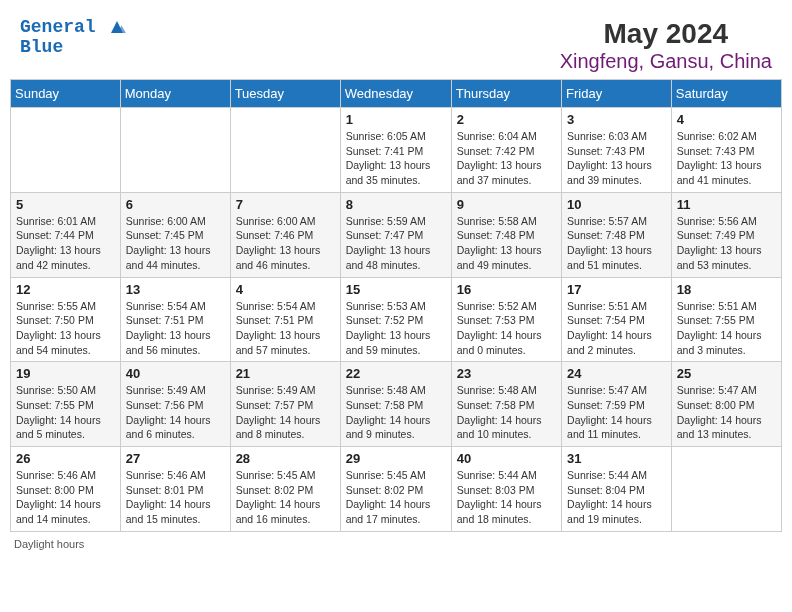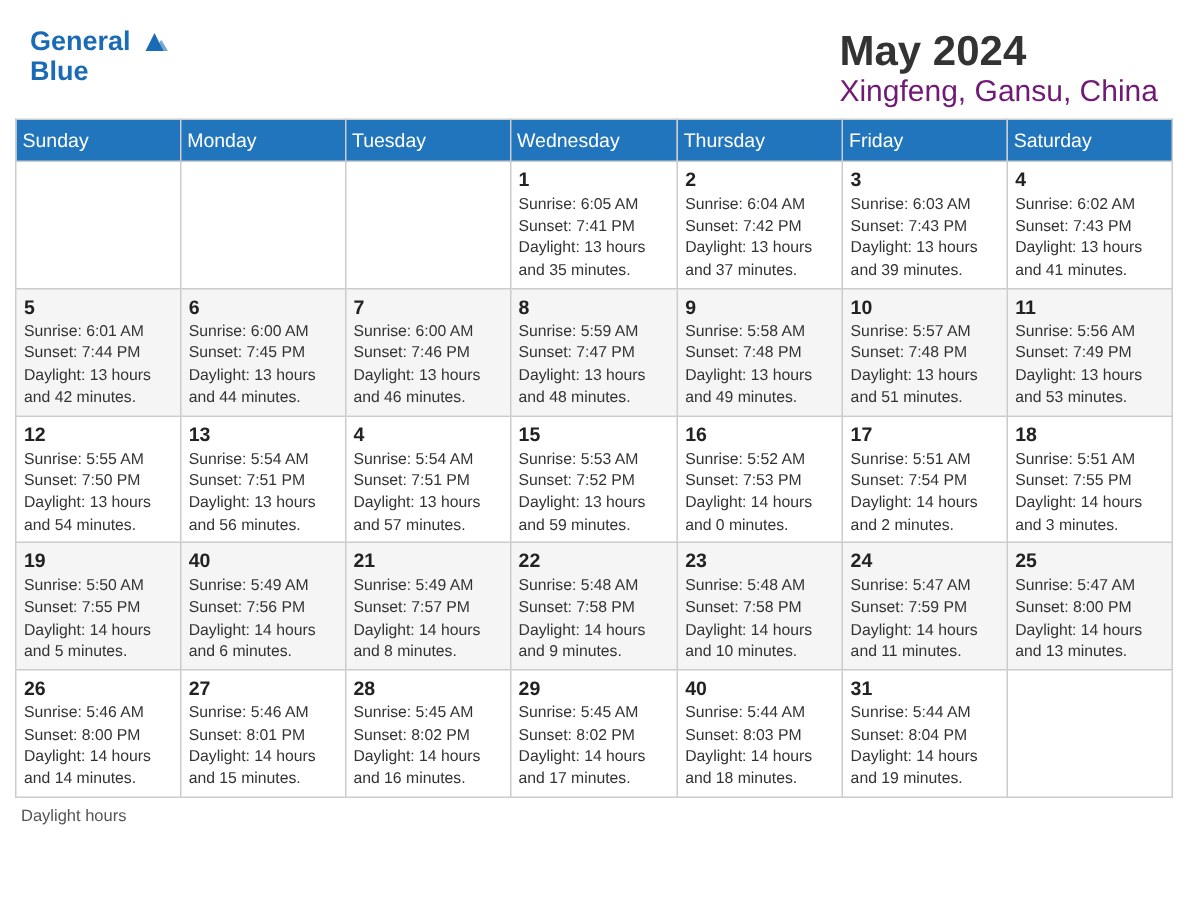--- a/index.html
+++ b/index.html
@@ -12,37 +12,38 @@
     }
     .header {
       display: flex;
       justify-content: space-between;
       align-items: flex-start;
       padding: 8px 10px 6px 10px;
     }
     .logo {
       display: flex;
       align-items: center;
+      font-family: Liberation Mono, monospace;
     }
     .logo-text {
       font-size: 18px;
       font-weight: bold;
       color: #333;
       line-height: 1.1;
     }
     .logo-text span {
       color: #1a6bb5;
     }
     .logo-icon {
       width: 18px;
       height: 18px;
       margin-left: 2px;
     }
     .title-block {
-      text-align: left;
+      text-align: center;
     }
     .title-block .month-year {
       font-size: 28px;
       font-weight: bold;
       color: #333;
     }
     .title-block .location {
       font-size: 20px;
       color: #701a75;
     }

